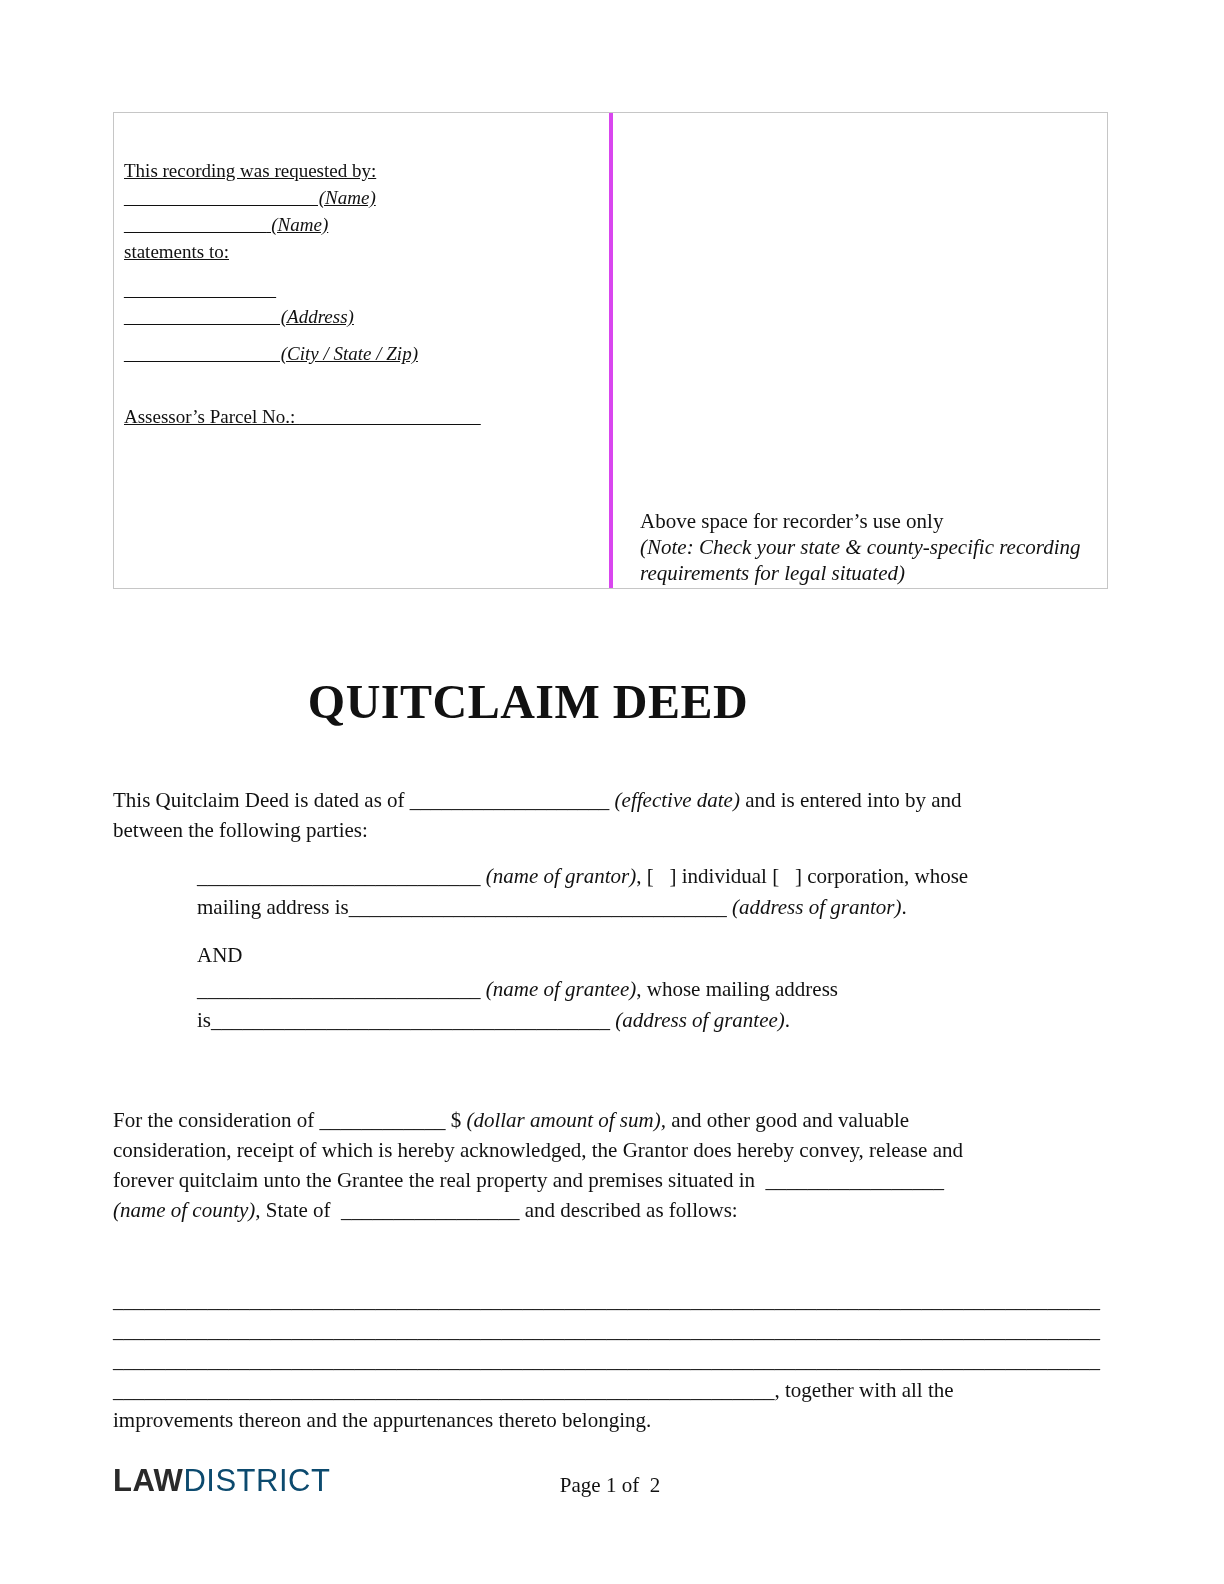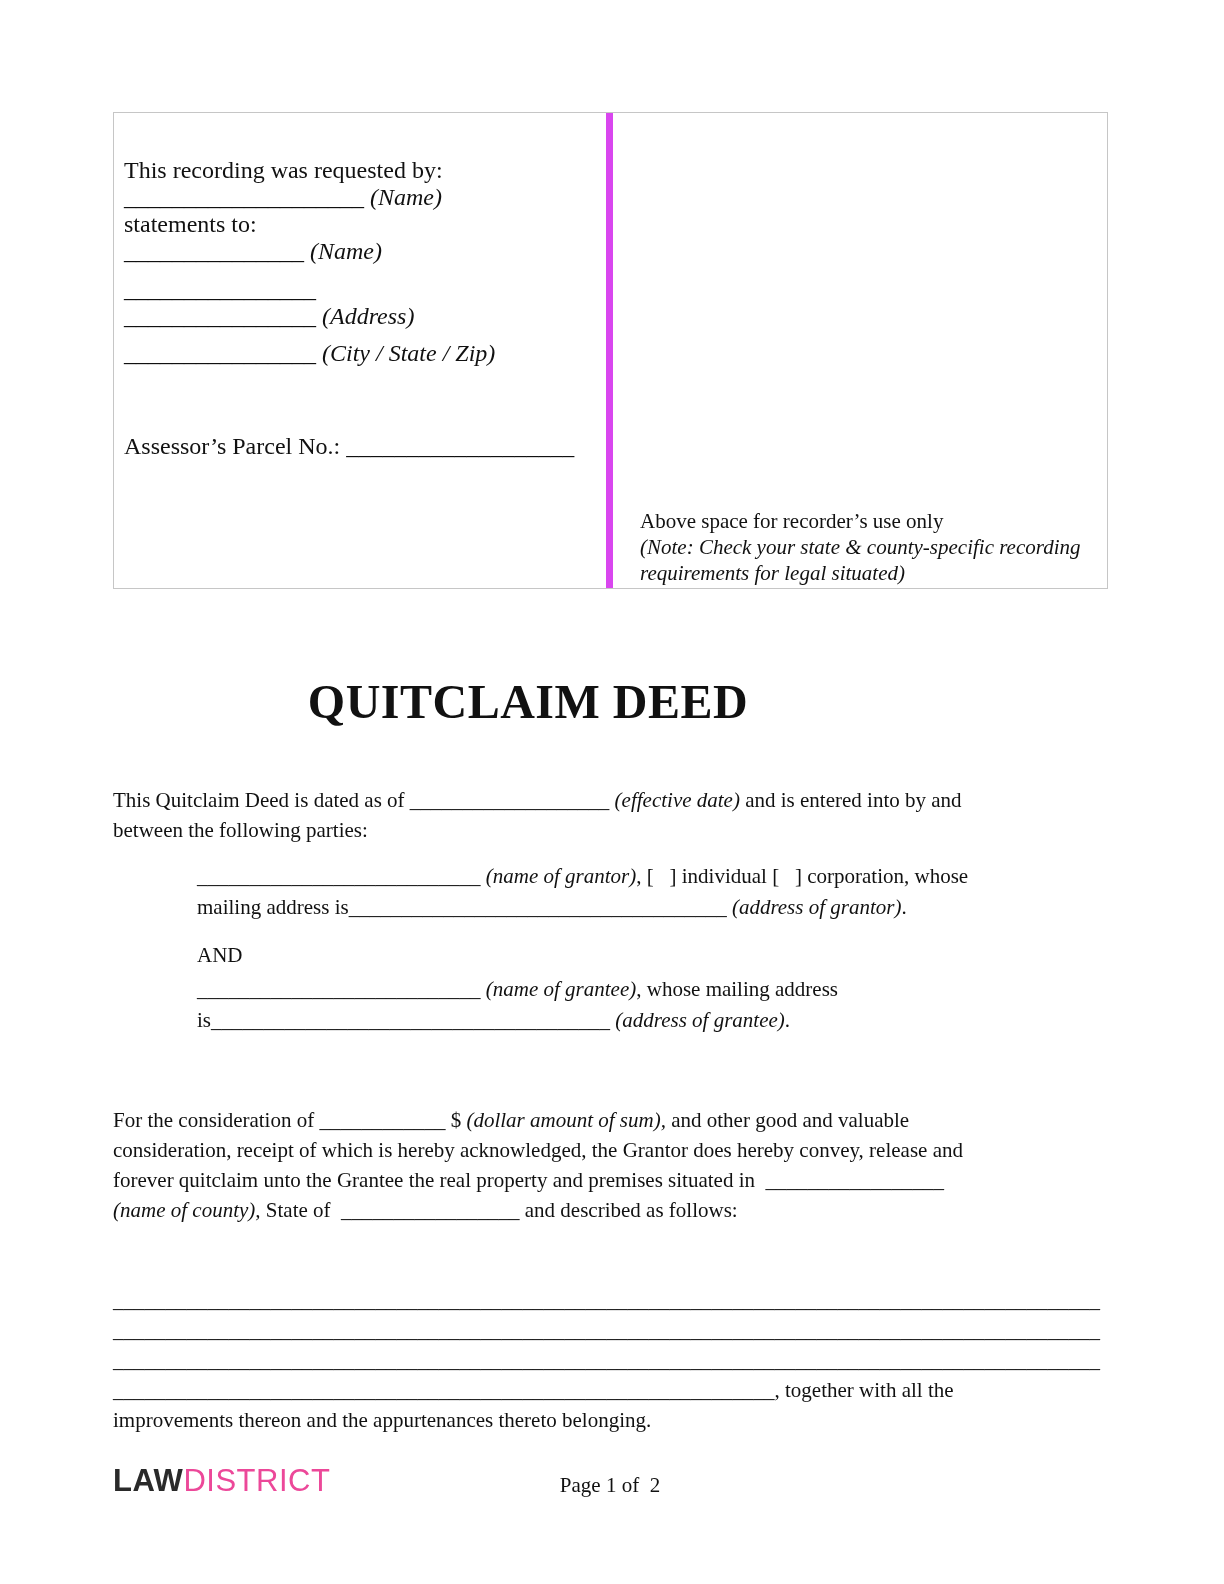--- a/index.html
+++ b/index.html
@@ -20,40 +20,41 @@
   .recorder-box {
     position: absolute;
     left: 113px; top: 112px;
     width: 995px; height: 477px;
     border: 1px solid #c6c6c6;
     display: flex;
     box-sizing: border-box;
   }
   .cell-left {
     width: 499px;
-    border-right: 7px solid #d946ef;
+    border-right: 4px solid #d946ef;
     box-sizing: border-box;
     padding: 44px 8px 0 10px;
-    font-size: 24px;
+    font-size: 19px;
     line-height: 27px;
+    text-decoration: underline;
   }
   .cell-right {
     flex: 1;
     box-sizing: border-box;
     display: flex;
     flex-direction: column;
     justify-content: flex-end;
     padding: 0 14px 2px 27px;
     font-size: 21px;
     line-height: 26px;
   }
   .sp-a { margin-top: 72px; }
   .sp-b { margin-top: 11px; }
   .sp-c { margin-top: 10px; }
-  .sp-d { margin-top: 66px; }
+  .sp-d { margin-top: 36px; }
 
   
   .doc-title {
     position: absolute;
     left: 0; top: 674px;
     width: 1056px;
     text-align: center;
     font-size: 48px;
     line-height: 56px;
     font-weight: bold;
@@ -79,42 +80,42 @@
     position: absolute;
     left: 113px; top: 1465px;
     font-family: "Liberation Sans", sans-serif;
     font-size: 31px;
     line-height: 31px;
     color: #2a2a2a;
     letter-spacing: 0.5px;
     white-space: pre;
   }
   .footer-logo .bold { font-weight: 700; }
-  .footer-logo .reg { font-weight: 400; color: #ec4899; }
+  .footer-logo .reg { font-weight: 400; color: #0c4a6e; }
   .footer-page {
     position: absolute;
     left: 0; top: 1470px;
     width: 1220px;
     text-align: center;
     font-size: 21px;
     line-height: 30px;
     white-space: pre;
   }
 </style>
 </head>
 <body>
 
 <div class="page">
 
   <div class="recorder-box">
     <div class="cell-left">
       <div class="ln">This recording was requested by:</div>
       <div class="ln"><span class="seg">____________________</span><span class="seg i"> (Name)</span></div>
+      <div class="ln"><span class="seg">_______________</span><span class="seg i"> (Name)</span></div>
       <div class="ln">statements to:</div>
-      <div class="ln"><span class="seg">_______________</span><span class="seg i"> (Name)</span></div>
       <div class="ln sp-b"><span class="seg">________________</span></div>
       <div class="ln"><span class="seg">________________</span><span class="seg i"> (Address)</span></div>
       <div class="ln sp-c"><span class="seg">________________</span><span class="seg i"> (City / State / Zip)</span></div>
       <div class="ln sp-d"><span class="seg">Assessor’s Parcel No.: </span><span class="seg">___________________</span></div>
     </div>
     <div class="cell-right">
       <div class="ln">Above space for recorder’s use only</div>
       <div class="ln i">(Note: Check your state &amp; county-specific recording</div>
       <div class="ln i">requirements for legal situated)</div>
     </div>

